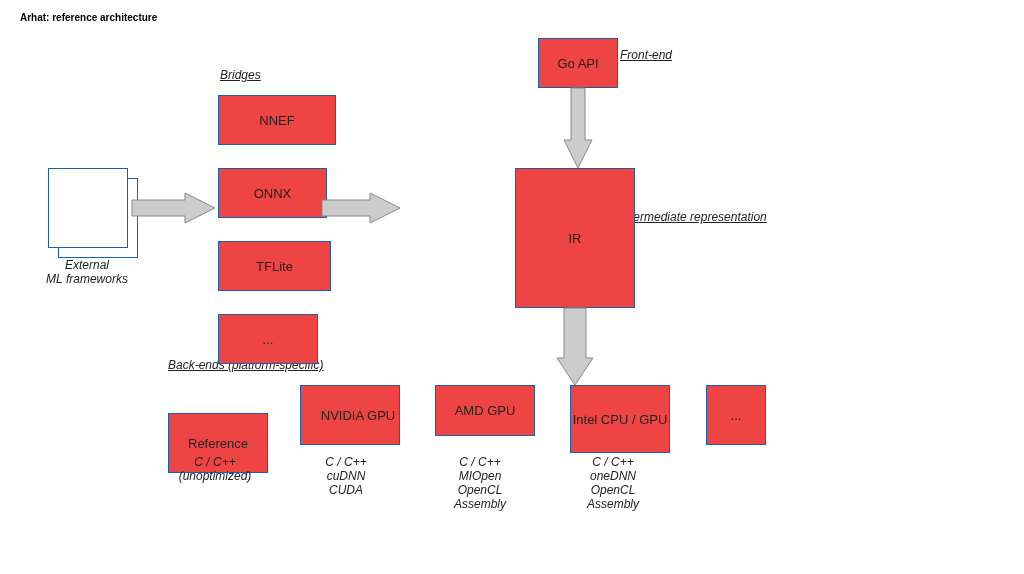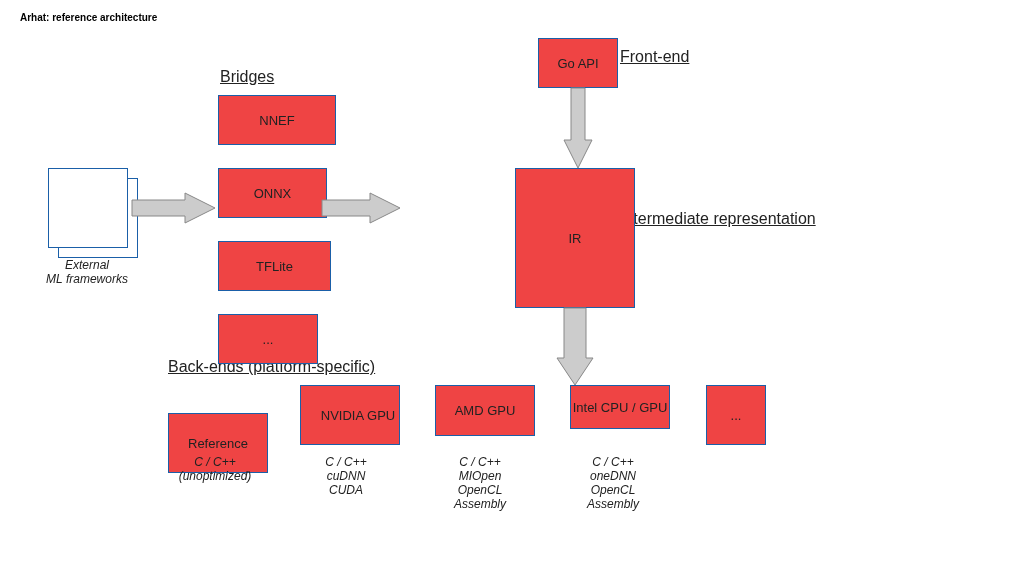--- a/index.html
+++ b/index.html
@@ -27,22 +27,23 @@
       display: flex;
       align-items: center;
       justify-content: center;
       text-align: center;
       font-size: 13px;
       color: #222;
     }
     
     .section-label {
       position: absolute;
+      font-style: italic;
       text-decoration: underline;
-      font-size: 16px;
+      font-size: 12px;
       color: #222;
     }
     
     .sub-label {
       position: absolute;
       font-style: italic;
       font-size: 12px;
       color: #222;
       text-align: center;
     }
@@ -92,21 +93,21 @@
 
 <div class="box" style="left:538px; top:38px; width:80px; height:50px;">Go API</div>
 
 <div class="box" style="left:515px; top:168px; width:120px; height:140px;">IR</div>
 
 <div class="box" style="left:168px; top:385px; width:100px; height:60px;margin-top:28px;">Reference</div>
 <div class="box" style="left:300px; top:385px; width:100px; height:60px;padding-left:16px;">NVIDIA
 GPU</div>
 <div class="box" style="left:435px; top:385px; width:100px; height:51px;">AMD
 GPU</div>
-<div class="box" style="left:570px; top:385px; width:100px; height:44px;">Intel
+<div class="box" style="left:570px; top:385px; width:100px; height:68px;">Intel
 CPU / GPU</div>
 <div class="box" style="left:706px; top:385px; width:60px; height:60px;">...</div>
 
 <div class="sub-label" style="left:155px; top:455px; width:120px;">C / C++<br>(unoptimized)</div>
 <div class="sub-label" style="left:286px; top:455px; width:120px;">C / C++<br>cuDNN<br>CUDA</div>
 <div class="sub-label" style="left:415px; top:455px; width:130px;">C / C++<br>MIOpen<br>OpenCL<br>Assembly</div>
 <div class="sub-label" style="left:548px; top:455px; width:130px;">C / C++<br>oneDNN<br>OpenCL<br>Assembly</div>
 
 <svg class="arrows-svg">
 

